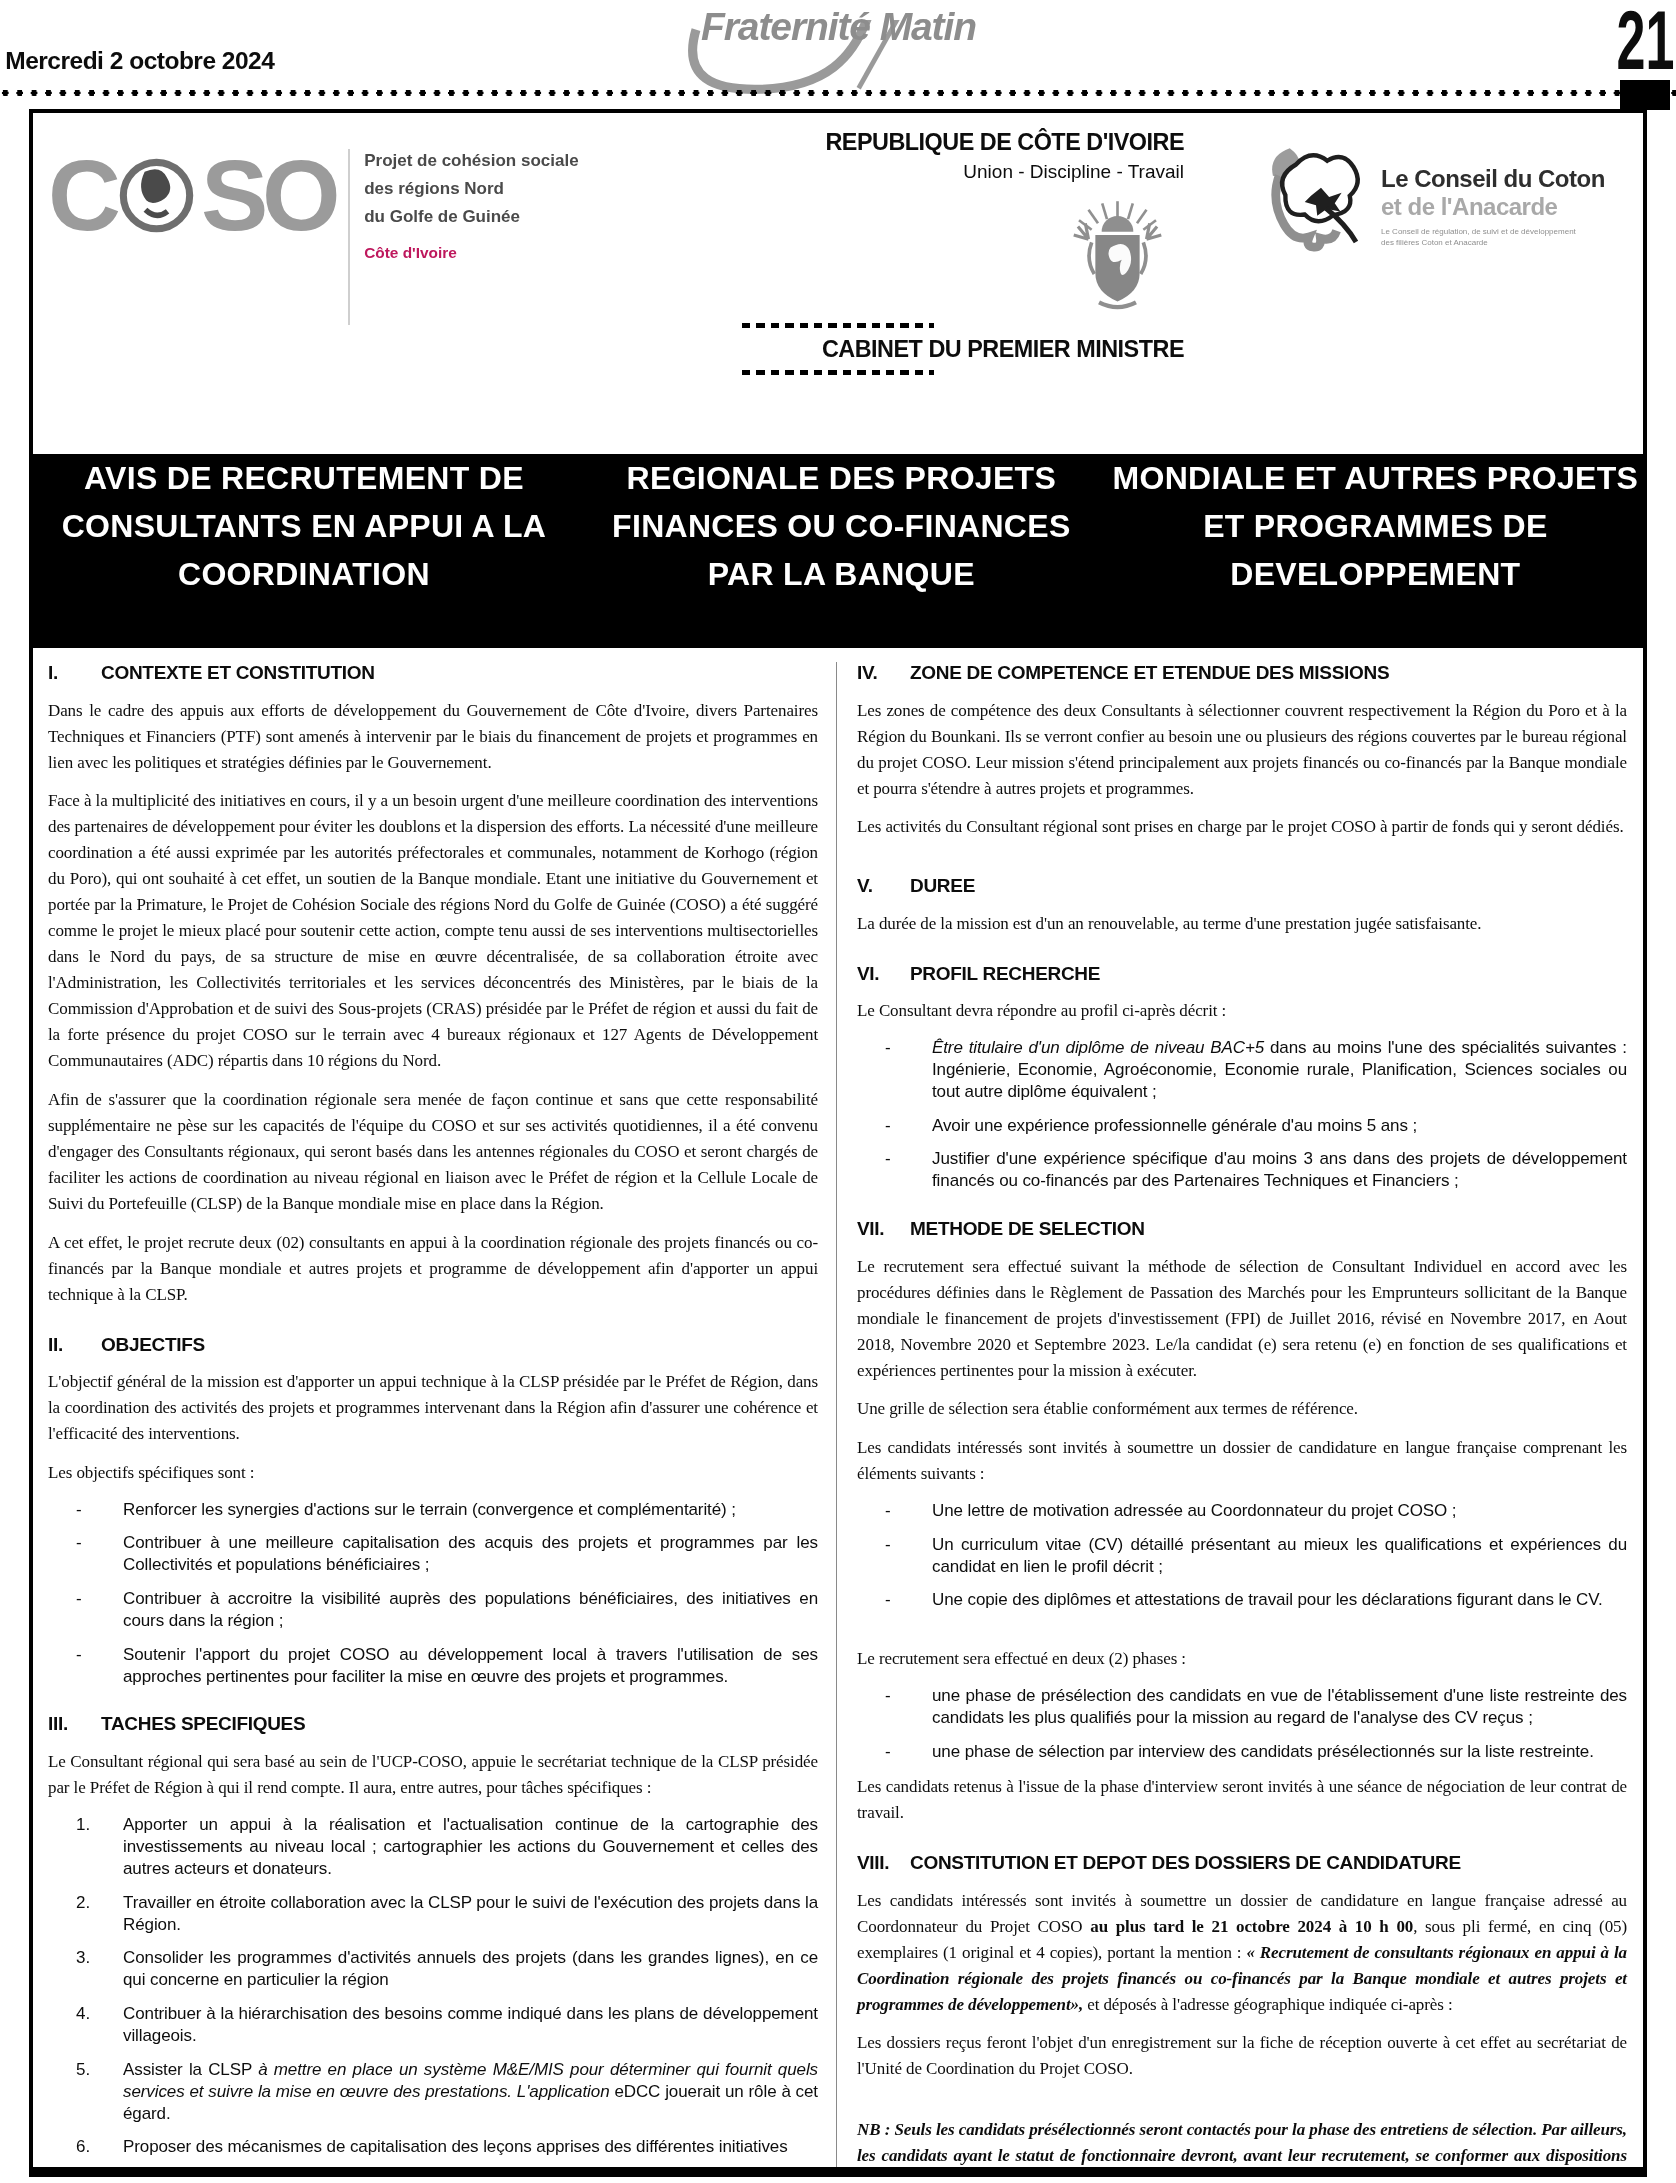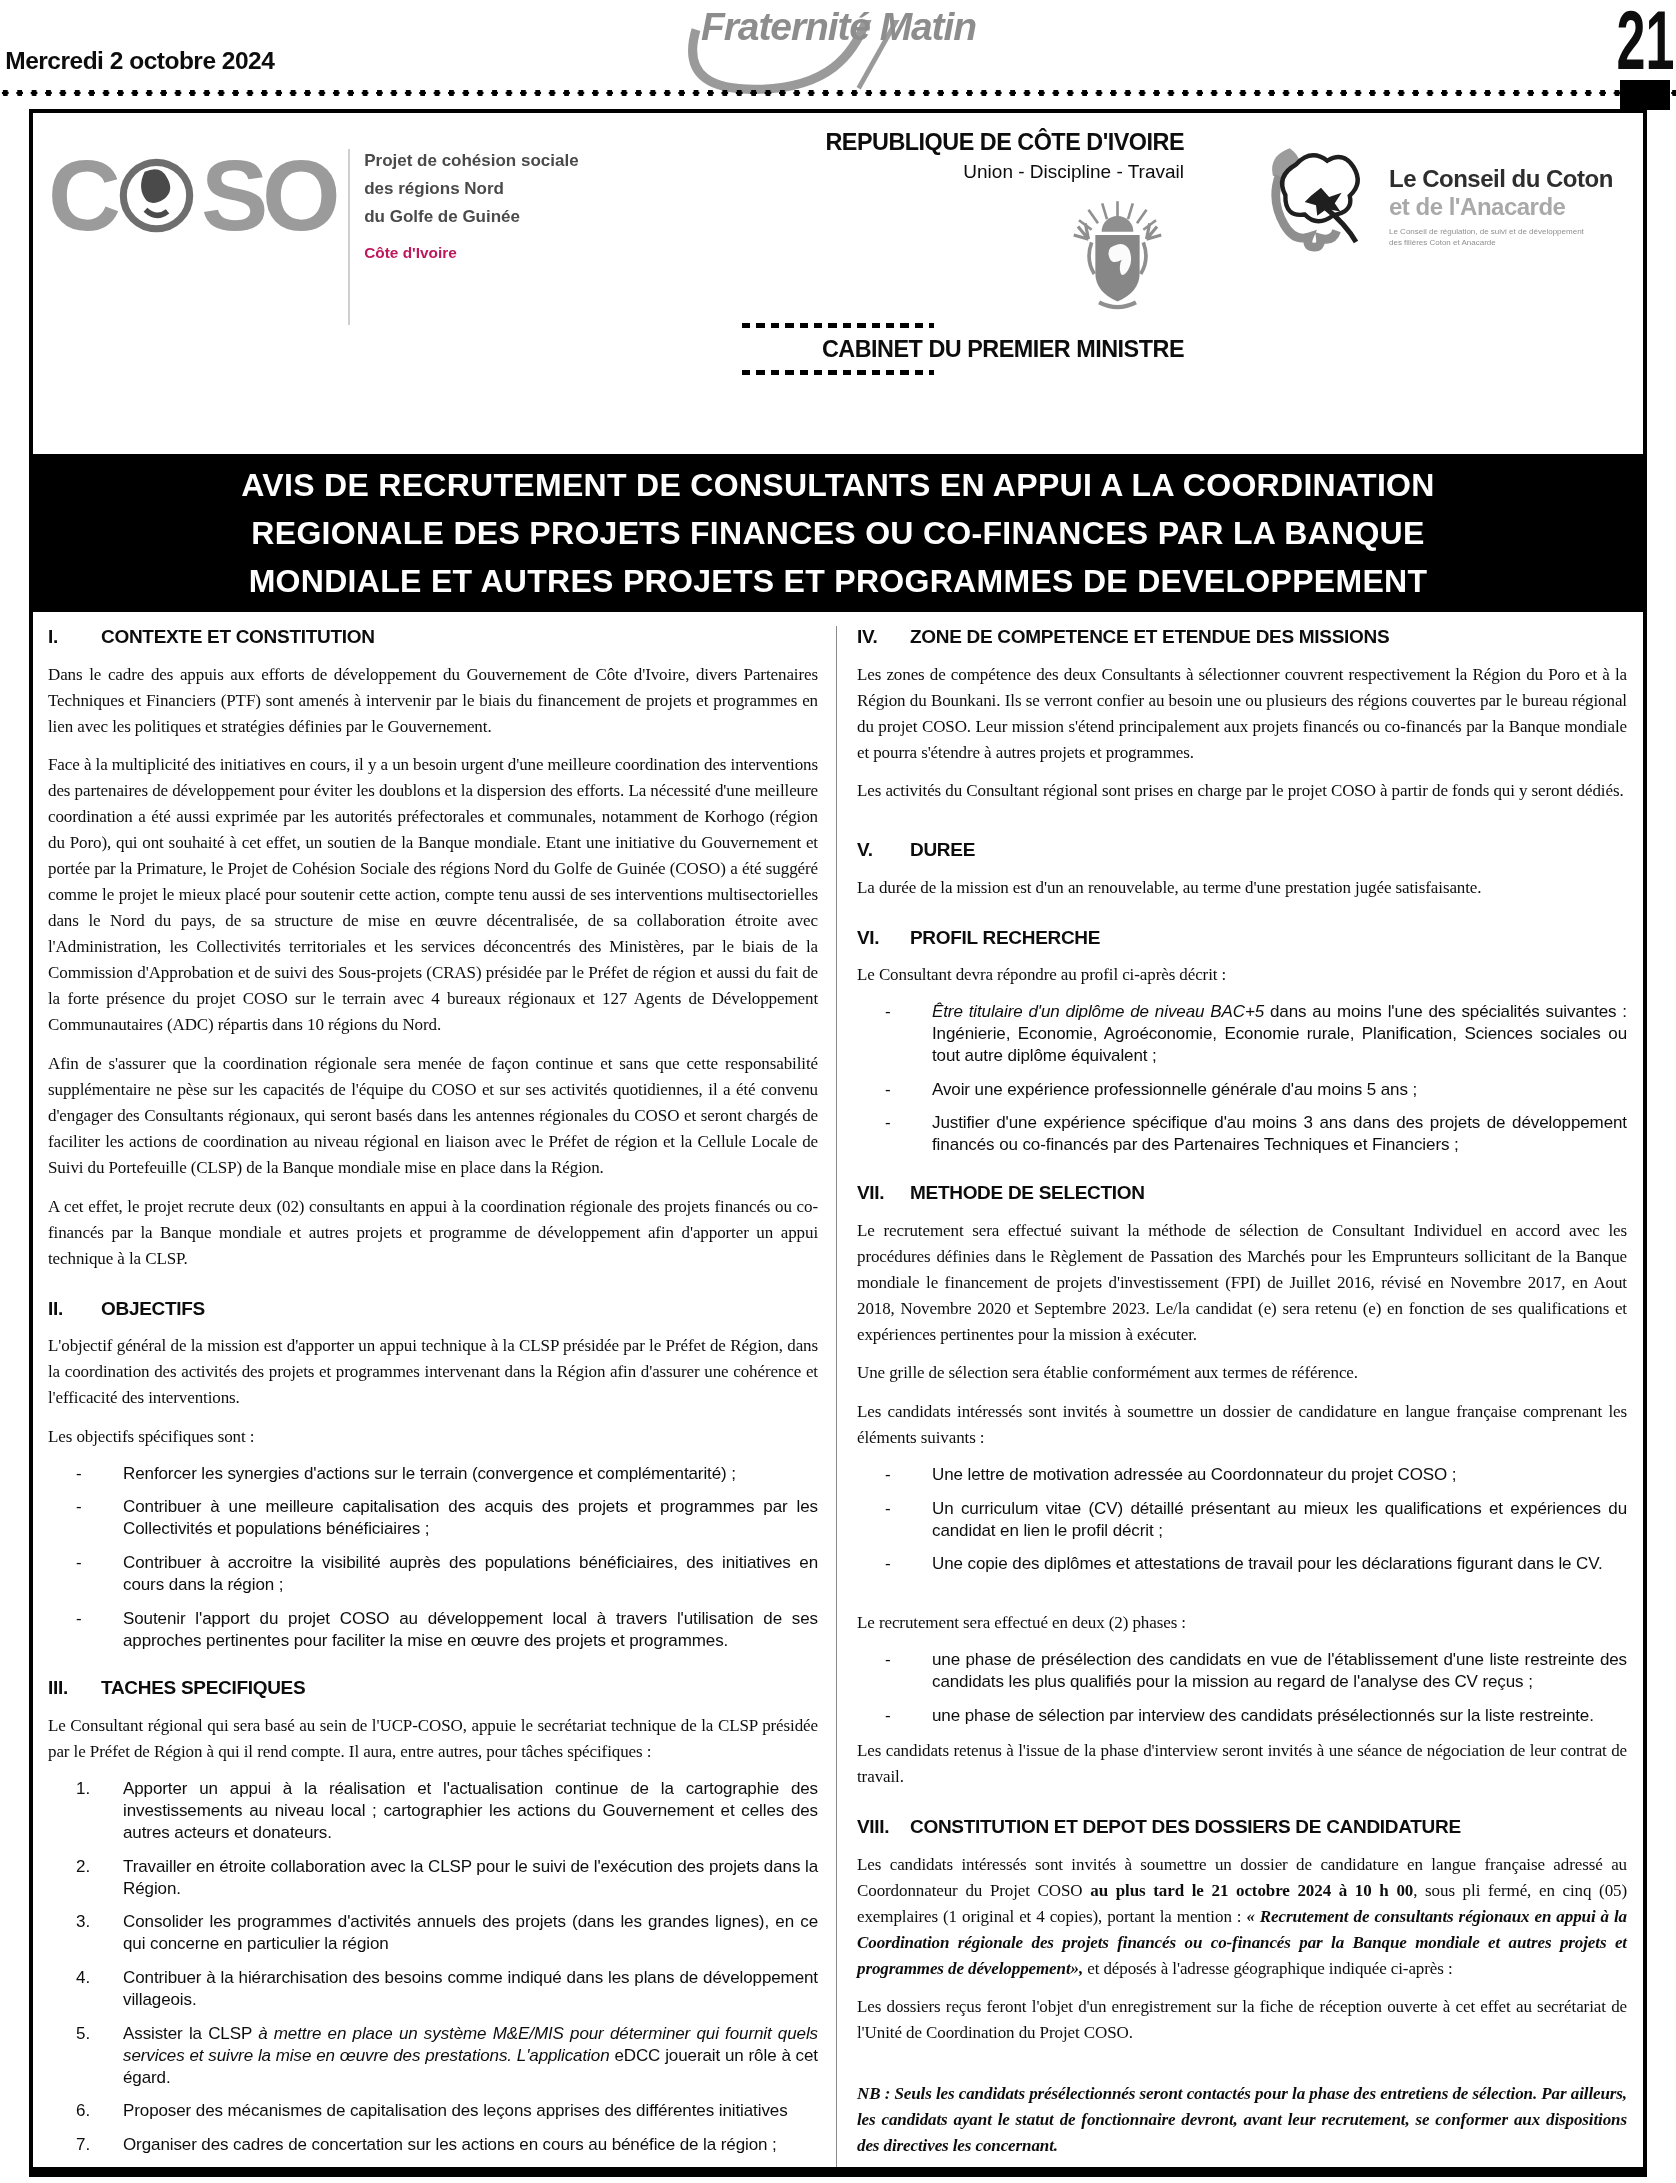--- a/index.html
+++ b/index.html
@@ -31,29 +31,29 @@
   .coso-country{color:#be185d;font-size:15.4px;margin-top:8.5px;}
   
   .republic{position:absolute;left:50%;top:16px;transform:translateX(-50%);text-align:right;width:692px;}
   .rep-title{font-size:23.4px;font-weight:bold;letter-spacing:-0.5px;}
   .rep-motto{font-size:19px;margin-top:5.3px;}
   .emblem{width:133px;height:116px;margin-top:14px;}
   .dashrule{width:192px;height:5.3px;margin:7.5px auto 0;
             background:repeating-linear-gradient(90deg,#000 0 8.5px,transparent 8.5px 14.4px);}
   .cabinet{font-size:23.4px;font-weight:bold;margin-top:7.5px;letter-spacing:-0.5px;}
   
-  .cotton{position:absolute;right:19px;top:19px;display:flex;align-items:flex-start;gap:13px;width:373px;}
+  .cotton{position:absolute;right:19px;top:19px;display:flex;align-items:flex-start;gap:5px;width:373px;}
   .cotton-ic{width:125px;height:125px;flex:none;}
   .cotton-tx{padding-top:33px;}
   .ct1{font-size:24px;font-weight:bold;color:#2e2e2e;letter-spacing:-0.5px;}
   .ct2{font-size:24px;font-weight:bold;color:#a9a9a9;letter-spacing:-0.5px;margin-top:0px;}
   .ct3{font-size:8px;color:#8f8f8f;line-height:1.35;}
   .ct3.first{margin-top:6.4px;}
   
-  .banner{background:#000;color:#fff;text-align:center;height:158px;display:flex;flex-direction:column;
+  .banner{background:#000;color:#fff;text-align:center;height:194px;display:flex;flex-direction:row;
           justify-content:center;}
   .banner div{font-size:32px;font-weight:bold;line-height:48px;letter-spacing:0.3px;}
   
   .bodycols{display:flex;padding-top:14px;}
   .col{width:804px;box-sizing:border-box;}
   .colL{padding:0 18px 0 15px;border-right:1.1px solid #8a8a8a;}
   .colR{padding:0 14px 0 20px;}
   .sh{display:flex;font-size:19px;font-weight:bold;margin:25.6px 0 12.8px;letter-spacing:-0.3px;line-height:1.2;}
   .col > .sh:first-child{margin-top:0;}
   .shn{min-width:53px;flex:none;}

